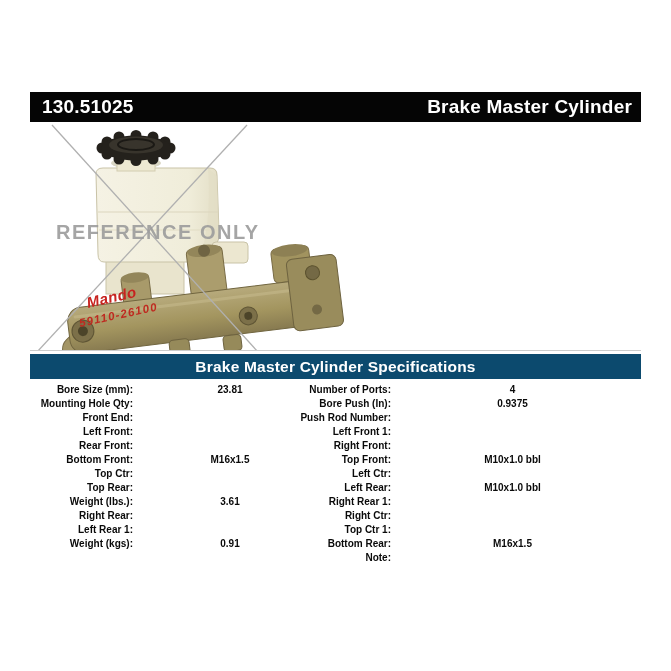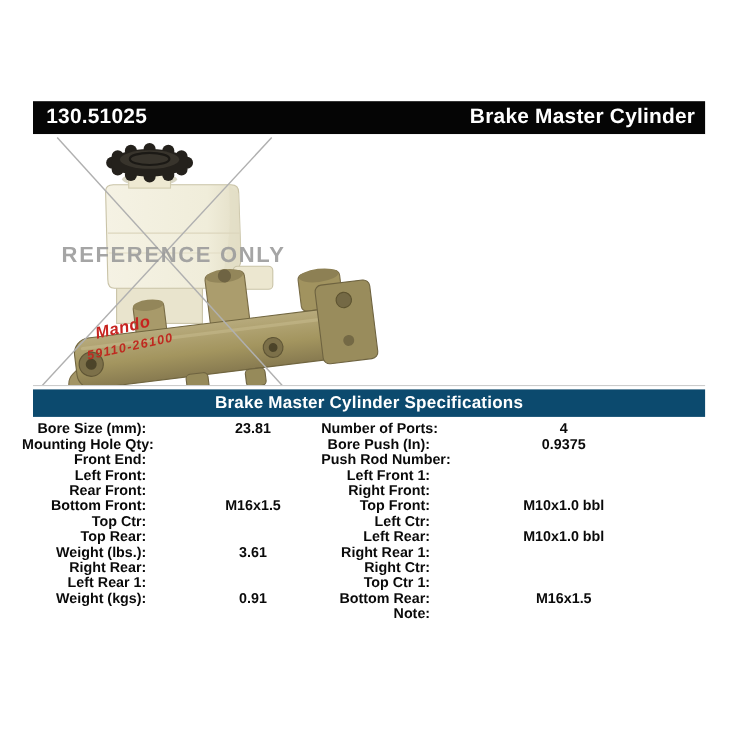--- a/index.html
+++ b/index.html
@@ -29,21 +29,21 @@
     position:absolute;left:26px;top:99px;
     font-size:20px;font-weight:bold;color:#9c9c9c;letter-spacing:1.5px;
     white-space:nowrap;opacity:.9;z-index:5;
   }
 
   
   .spec-col{position:absolute;top:383px;}
   .spec-col.left{left:20px;width:285px;}
   .spec-col.right{left:292px;width:320px;}
   .spec-row{display:grid;height:14px;line-height:14px;
-    font-size:13px;font-weight:bold;color:#0a0a0a;white-space:nowrap;gap:15px;}
+    font-size:10px;font-weight:bold;color:#0a0a0a;white-space:nowrap;gap:15px;}
   .spec-col.left  .spec-row{grid-template-columns:113px auto;}
   .spec-col.right .spec-row{grid-template-columns:99px auto;}
   .spec-label{text-align:right;}
   .spec-value{text-align:center;padding-left:7px;}
 </style>
 </head>
 <body>
 
 <div class="sheet">
 

